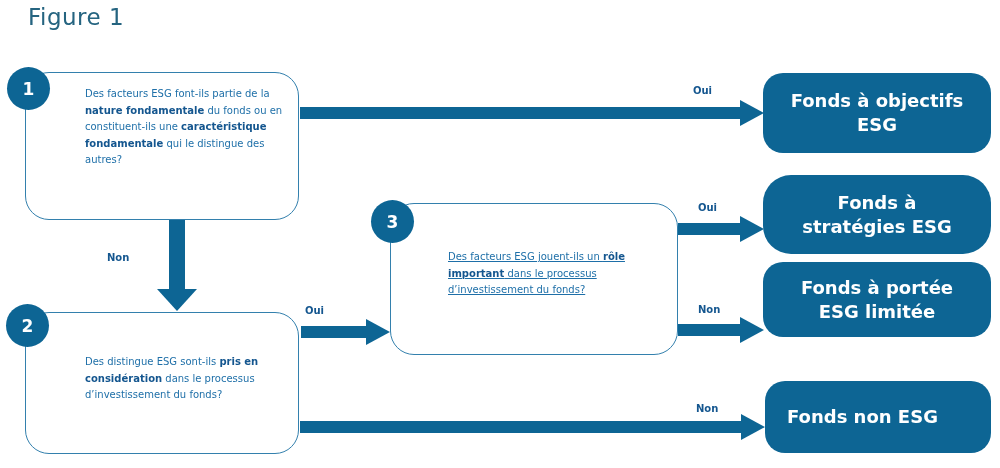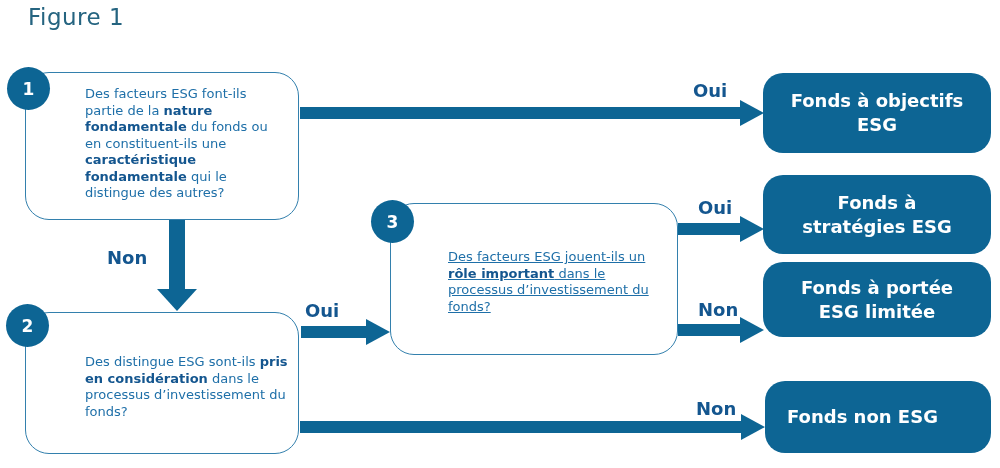--- a/index.html
+++ b/index.html
@@ -22,21 +22,21 @@
   }
   
   .qbox{
     position:absolute;background:#fff;
     border:1.5px solid var(--border);border-radius:24px;
   }
   .qbox-1{left:25px;top:72px;width:274px;height:148px;}
   .qbox-2{left:25px;top:312px;width:274px;height:142px;}
   .qbox-3{left:390px;top:203px;width:288px;height:152px;}
   .qtext{
-    position:absolute;font-size:13px;line-height:16.5px;color:var(--qtext);
+    position:absolute;font-size:10px;line-height:16.5px;color:var(--qtext);
   }
   .qtext-1{left:85px;top:86px;width:202px;}
   .qtext-2{left:85px;top:354px;width:206px;}
   .qtext-3{left:448px;top:249px;width:218px;text-decoration:underline;}
   .seg.b{font-weight:bold;color:var(--qbold);}
   
   .ncircle{
     position:absolute;width:43px;height:43px;border-radius:50%;
     background:var(--blue);color:#fff;font-weight:bold;font-size:17px;
     display:flex;align-items:center;justify-content:center;
@@ -45,21 +45,21 @@
   .nc-2{left:6px;top:304px;}
   .nc-3{left:371px;top:200px;}
   
   .rbox{
     position:absolute;background:var(--blue);border-radius:20px;
     color:#fff;font-weight:bold;font-size:18px;line-height:24px;
     display:flex;align-items:center;justify-content:flex-start;text-align:center;
     padding:0 22px;
   }
   .rbox-1{left:763px;top:73px;width:228px;height:80px;}
-  .rbox-2{left:763px;top:175px;width:228px;height:79px;}
+  .rbox-2{left:763px;top:175px;width:228px;height:79px;border-radius:28px;}
   .rbox-3{left:763px;top:262px;width:228px;height:75px;}
   .rbox-4{left:765px;top:381px;width:226px;height:72px;}
   
   .arrow-h{position:absolute;height:26px;display:flex;align-items:center;}
   .arrow-h .shaft{flex:1;height:12px;background:var(--blue);}
   .arrow-h .head{
     width:0;height:0;
     border-top:13px solid transparent;border-bottom:13px solid transparent;
     border-left:24px solid var(--blue);
   }
@@ -74,21 +74,21 @@
     display:flex;flex-direction:column;align-items:center;
   }
   .arrow-v .shaft{width:16px;flex:1;background:var(--blue);}
   .arrow-v .head{
     width:0;height:0;
     border-left:20px solid transparent;border-right:20px solid transparent;
     border-top:22px solid var(--blue);
   }
   
   .lbl{
-    position:absolute;font-size:18px;font-weight:bold;color:var(--label);
+    position:absolute;font-size:10px;font-weight:bold;color:var(--label);
     line-height:16px;
   }
   .lbl-q1-yes{left:693px;top:83px;}
   .lbl-q1-no{left:107px;top:250px;}
   .lbl-q2-yes{left:305px;top:303px;}
   .lbl-q3-yes{left:698px;top:200px;}
   .lbl-q3-no{left:698px;top:302px;}
   .lbl-q2-no{left:696px;top:401px;}
 </style>
 </head>

